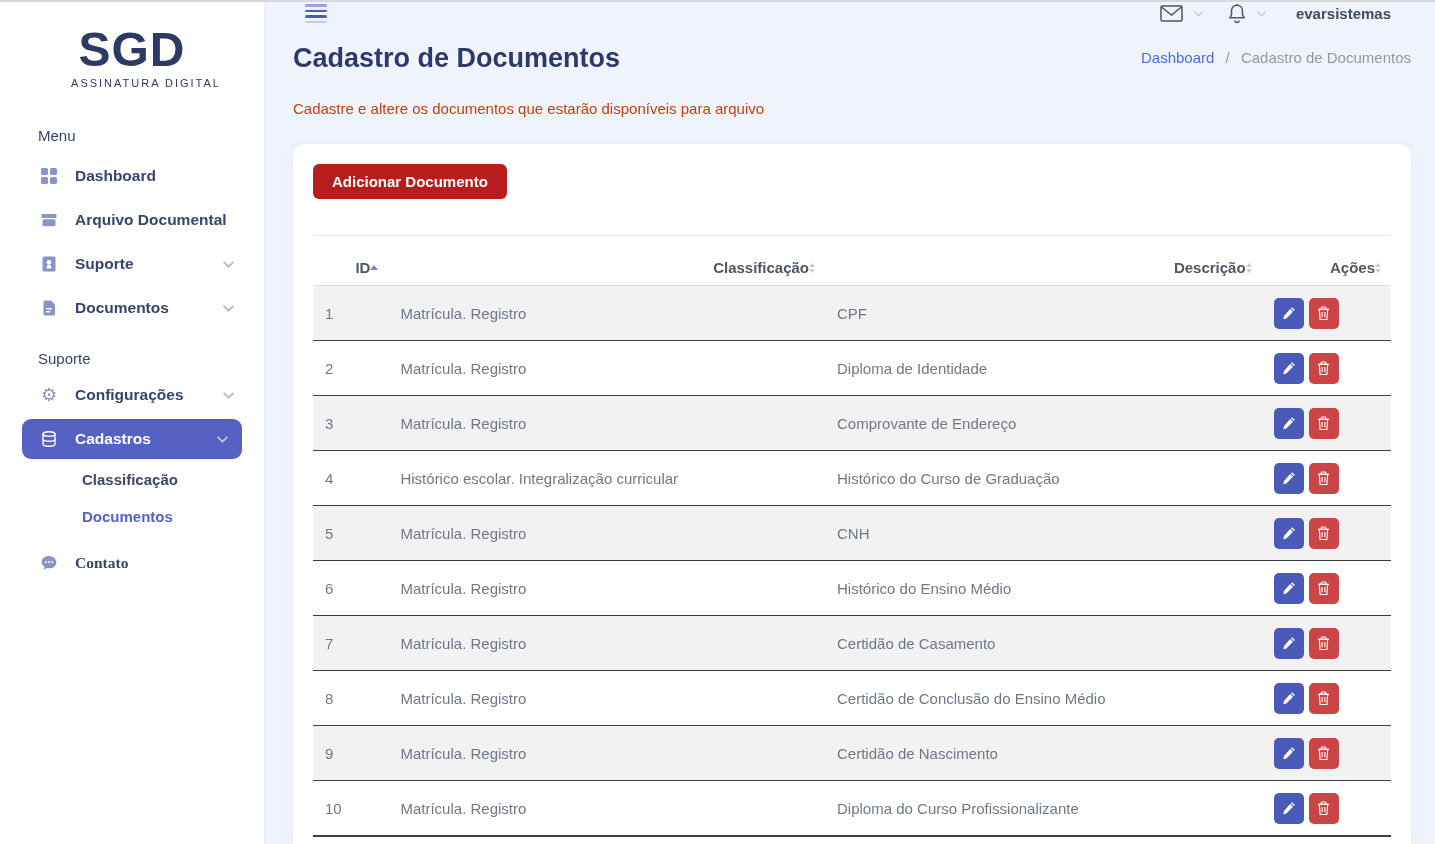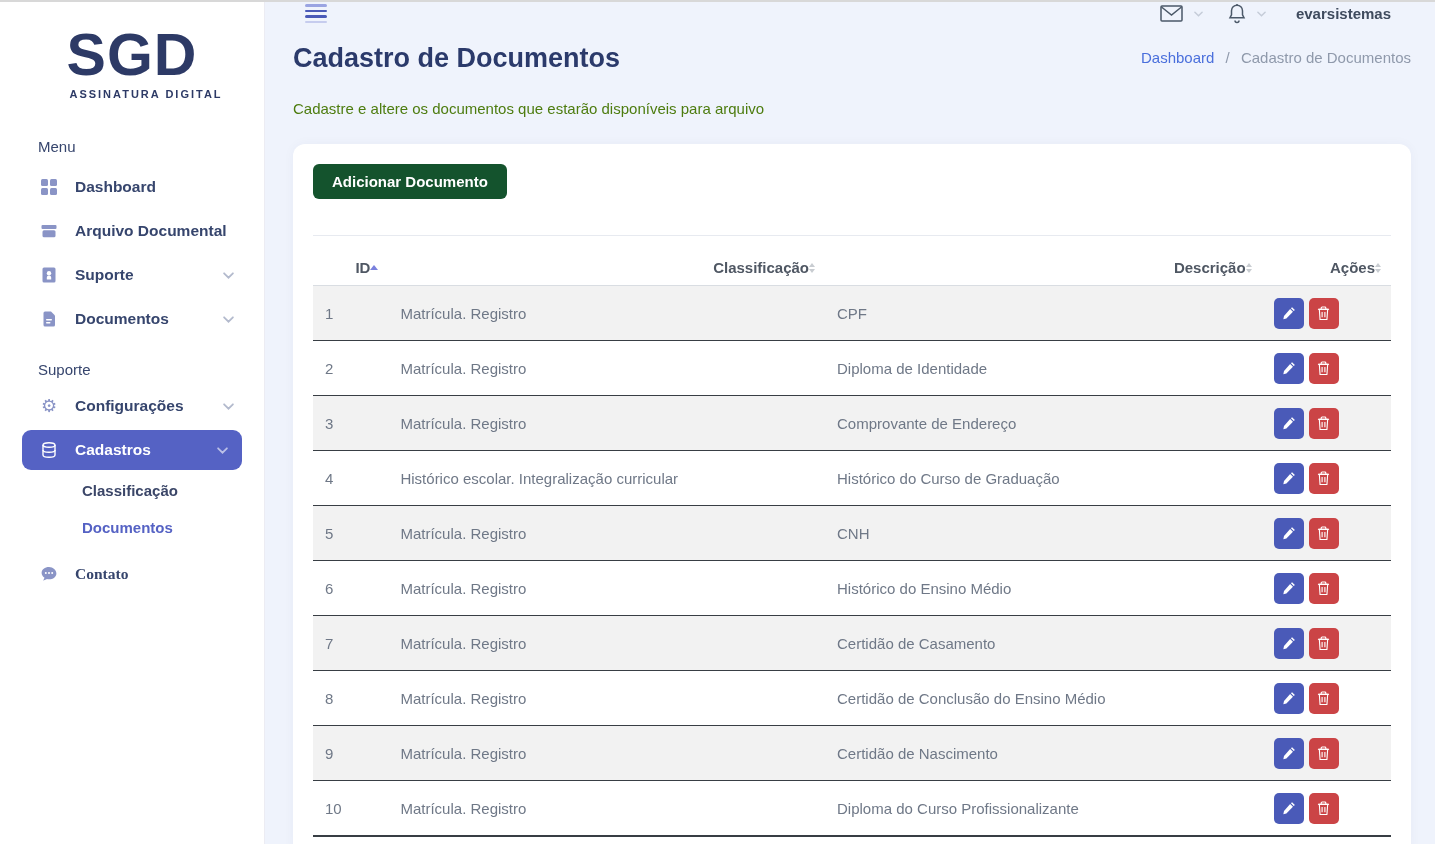--- a/index.html
+++ b/index.html
@@ -11,22 +11,22 @@
     position:relative;
   }
   .top-hairline { position:absolute; top:0; left:0; right:0; height:2px; background:#d8d8d8; z-index:50; }
 
   
   .sidebar {
     width:265px; min-width:265px; background:#ffffff; height:100%;
     border-right:1px solid #ececf3; padding-top:20px;
   }
   .logo { text-align:center; padding:6px 0 10px; }
-  .logo-title { font-size:59px; font-weight:800; color:#2d3a66; letter-spacing:1px; line-height:1; }
-  .logo-sub { font-size:11px; font-weight:700; color:#2d3a66; letter-spacing:2px; margin-top:3px;padding-left:28px; }
+  .logo-title { font-size:48px; font-weight:800; color:#2d3a66; letter-spacing:1px; line-height:1; }
+  .logo-sub { font-size:11px; font-weight:400; color:#2d3a66; letter-spacing:2px; margin-top:3px;padding-left:28px; }
   .menu-heading { padding:28px 12px 10px 38px; font-size:15px; color:#36456d; }
   .section-heading { padding:20px 0 6px 38px; font-size:15px; color:#36456d; }
   .nav-item {
     display:flex; align-items:center; gap:17px;
     padding:13px 30px 13px 40px; cursor:pointer;
     font-size:15.5px; font-weight:600; color:#36456d;
   }
   .nav-item .icon { width:18px; height:18px; display:inline-flex; align-items:center; justify-content:center; color:#8a94c6; flex:0 0 18px; }
   .nav-item .chev { margin-left:auto; color:#b3bacd; display:inline-flex; }
   .nav-item.active {
@@ -47,33 +47,33 @@
   .burger span:nth-child(2){ background:#4a5ab8; }
   .burger span:nth-child(3){ background:#4a5ab8; }
   .burger span:nth-child(4){ background:#c6ccee; }
   .topbar-right { margin-left:auto; display:flex; align-items:center; gap:10px; }
   .top-icon { display:inline-flex; align-items:center; cursor:pointer; color:#4b5868; }
   .mini-chev { color:#c5ccd8; display:inline-flex; margin-right:14px; }
   .username { font-size:15px; font-weight:700; color:#3f4b5e; margin-left:6px; }
 
   .page-head { display:flex; align-items:flex-start; padding:16px 24px 0 28px; }
   .page-title { font-size:27px; font-weight:700; color:#2b3a6b; }
-  .page-sub { font-size:15px; color:#4d7c0f; margin-top:26px; }
+  .page-sub { font-size:15px; color:#c2410c; margin-top:26px; }
   .breadcrumb { margin-left:auto; font-size:15px; padding-top:6px; white-space:nowrap; }
   .breadcrumb .crumb-link { color:#4a6fdc; cursor:pointer; text-decoration:none; }
   .breadcrumb .sep { color:#8f99ab; margin:0 7px; }
   .breadcrumb .crumb-cur { color:#8f99ab; }
 
   
   .card {
     background:#ffffff; border-radius:12px; margin:27px 24px 0 28px; flex:1;
     padding:20px; box-shadow:0 0 12px rgba(40,50,100,.04);
   }
   .add-btn {
-    background:#14532d; color:#fff; font-size:15px; font-weight:600;
+    background:#b91c1c; color:#fff; font-size:15px; font-weight:600;
     border:none; border-radius:6px; padding:9px 19px; cursor:pointer;
     font-family:"Liberation Sans", sans-serif;
   }
   .divider { border:none; border-top:1px solid #e7eaf0; margin:36px 0 14px; }
   .controls { display:flex; align-items:center; font-size:15px; color:#4a5568; margin-bottom:8px; }
   .length-wrap { display:flex; align-items:center; gap:8px; }
   .select-box {
     display:flex; align-items:center; gap:10px; border:1px solid #8a8f98;
     border-radius:4px; padding:3px 8px; color:#333; cursor:pointer; background:#fff;
   }

